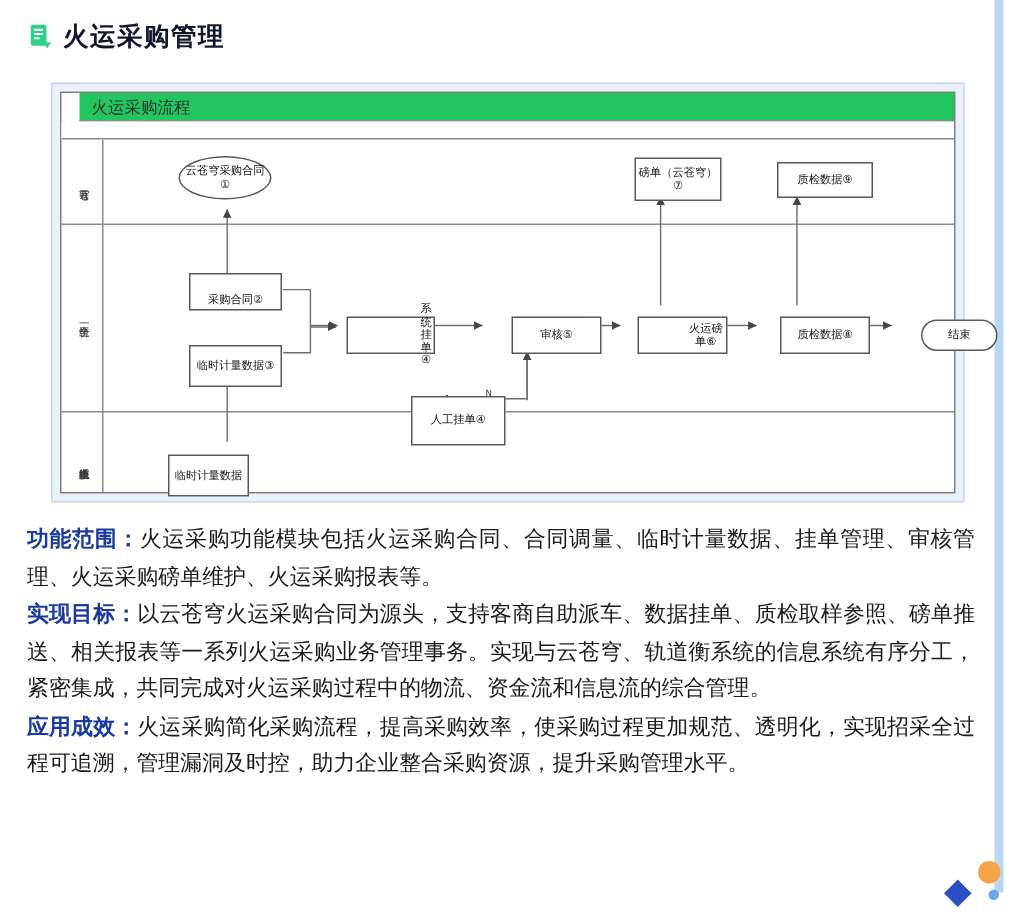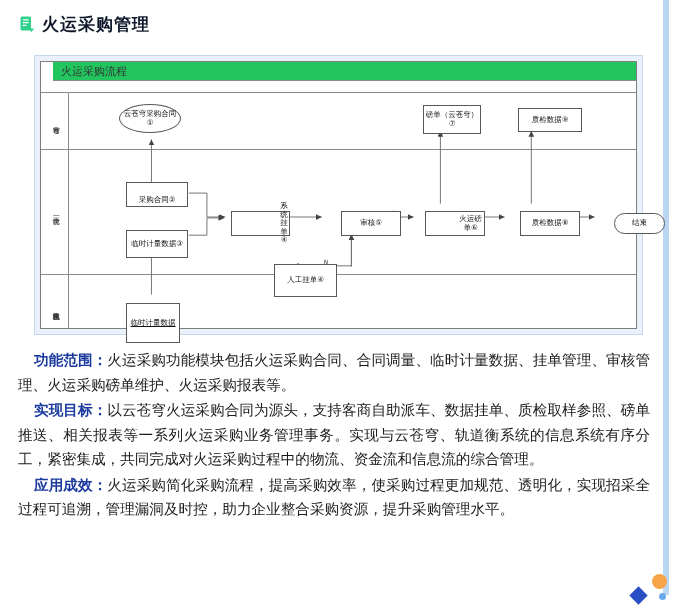--- a/index.html
+++ b/index.html
@@ -214,21 +214,20 @@
     font-size: 14.6px;
     line-height: 24.5px;
     color: #1a1a1a;
     font-family: "DejaVu Sans", sans-serif;
     text-align: justify;
     margin: 0 0 1px 0;
   }
   .para .lead {
     color: #1b3a9e;
     font-weight: bold;
-    margin-left: 16px;
   }
 </style>
 </head>
 <body>
 
 <div id="right-rail"></div>
 
 <div id="deco">
   <div class="circle-orange"></div>
   <div class="square-blue"></div>
@@ -344,21 +343,21 @@
     </div>
 
     <div class="node" style="left:479px;top:149px;width:60px;height:25px;">
       <span>质检数据⑧</span>
     </div>
 
     <div class="node rounded" style="left:573px;top:151px;width:51px;height:21px;">
       <span>结束</span>
     </div>
 
-    <div class="node" style="left:85px;top:241px;width:54px;height:40px;text-decoration:underline;">
+    <div class="node" style="left:71px;top:241px;width:54px;height:28px;">
       <span>临时计量数据</span>
     </div>
 
   </div>
 </div>
 
 <div id="body-text">
 
   <p class="para">
     <span class="lead">功能范围：</span><span>火运采购功能模块包括火运采购合同、合同调量、临时计量数据、挂单管理、审核管理、火运采购磅单维护、火运采购报表等。</span>

